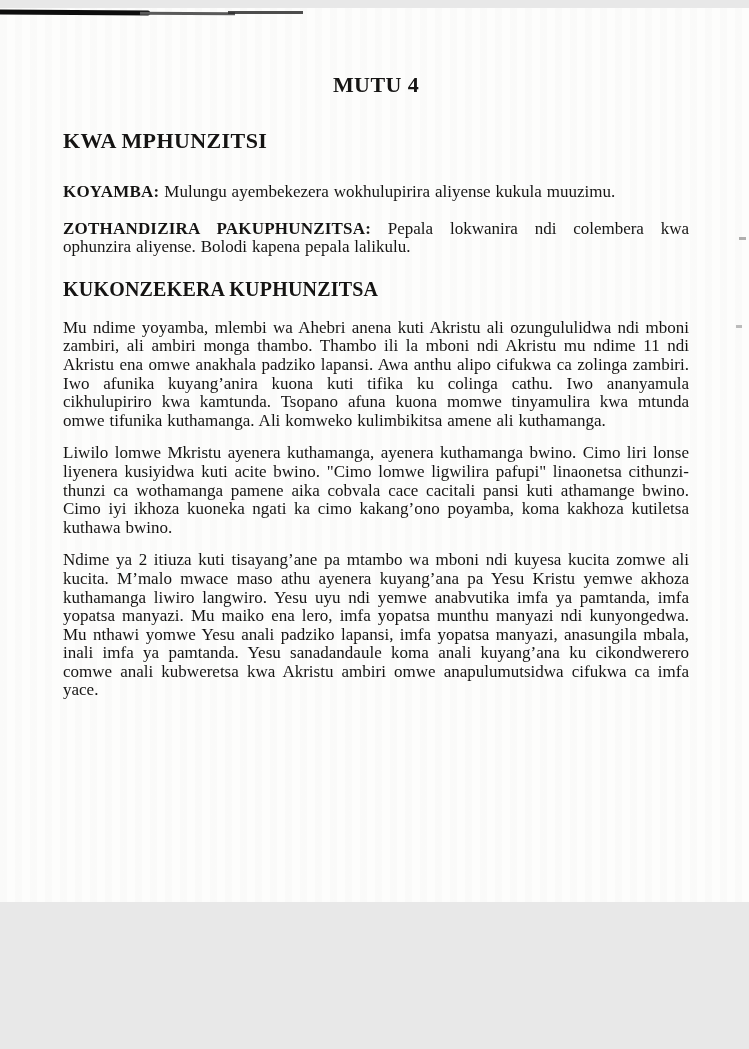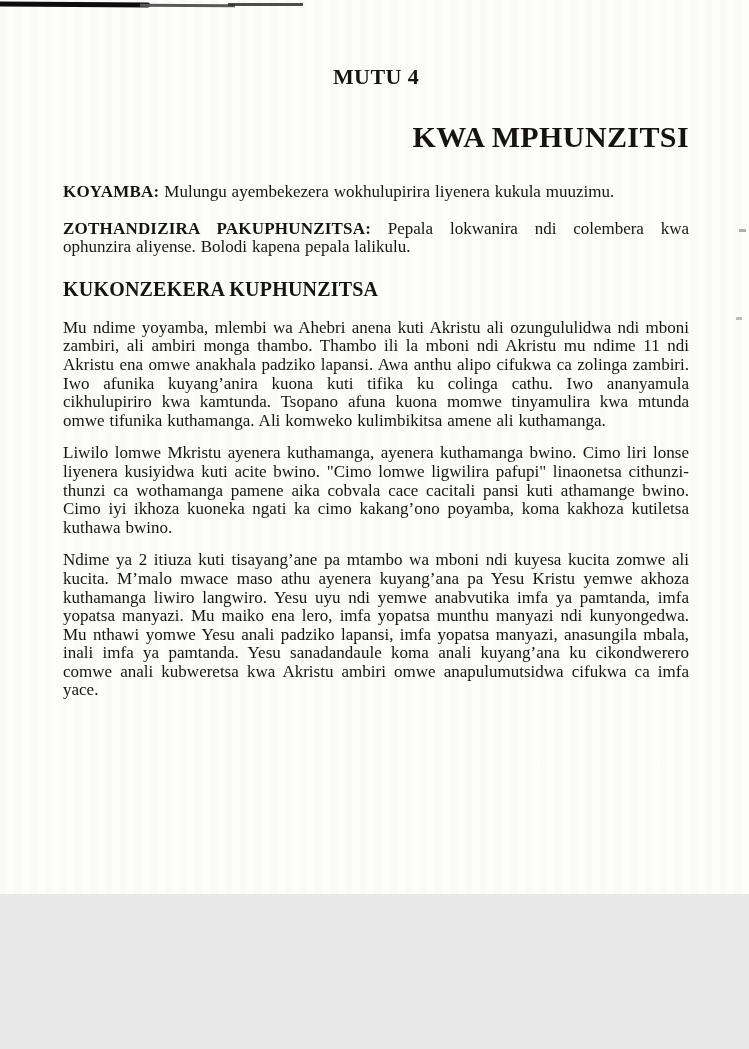--- a/index.html
+++ b/index.html
@@ -4,21 +4,21 @@
 <style>
   html, body {
     margin: 0;
     padding: 0;
     background: #e8e8e8;
   }
   .page {
     position: relative;
     width: 749px;
     height: 894px;
-    margin: 0 auto;
+    margin: 8px auto;
     background: #fdfdfc;
     background-image: repeating-linear-gradient(
       90deg,
       rgba(0,0,0,0.012) 0px, rgba(0,0,0,0.012) 7px,
       rgba(255,255,255,0) 7px, rgba(255,255,255,0) 15px
     );
     overflow: hidden;
     font-family: "Liberation Serif", "DejaVu Serif", serif;
     color: #151413;
   }
@@ -30,22 +30,22 @@
   }
   .chapter-title {
     margin: 0;
     text-align: center;
     font-size: 22px;
     font-weight: bold;
     letter-spacing: 0.4px;
   }
   .section-title {
     margin: 30px 0 0 0;
-    text-align: right;
-    font-size: 30px;
+    text-align: left;
+    font-size: 22px;
     font-weight: bold;
     letter-spacing: 0.4px;
   }
   .para {
     margin: 14px 0 0 0;
     font-size: 17px;
     line-height: 18.6px;
     text-align: justify;
     word-spacing: 0.04em;
   }
@@ -102,21 +102,21 @@
   <div class="artifact speck-3"></div>
 
   <div class="content">
 
     <h1 class="chapter-title">MUTU 4</h1>
 
     <h2 class="section-title">KWA MPHUNZITSI</h2>
 
     <p class="para first">
       <strong>KOYAMBA:</strong>
-      <span>Mulungu ayembekezera wokhulupirira liyenera kukula muuzimu.</span>
+      <span>Mulungu ayembekezera wokhulupirira aliyense kukula muuzimu.</span>
     </p>
 
 
     <p class="para gap-md">
       <strong>ZOTHANDIZIRA PAKUPHUNZITSA:</strong>
       <span>Pepala lokwanira ndi colembera kwa ophunzira aliyense. Bolodi kapena pepala lalikulu.</span>
     </p>
 
     <p class="sub-heading">KUKONZEKERA KUPHUNZITSA</p>
 

